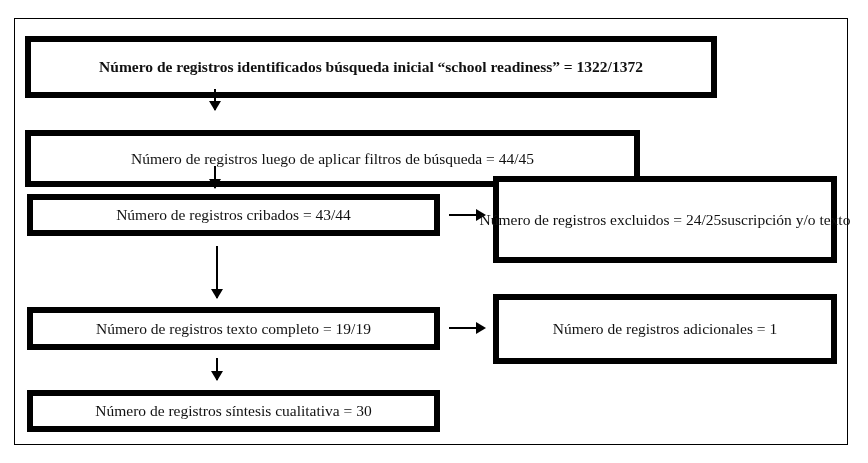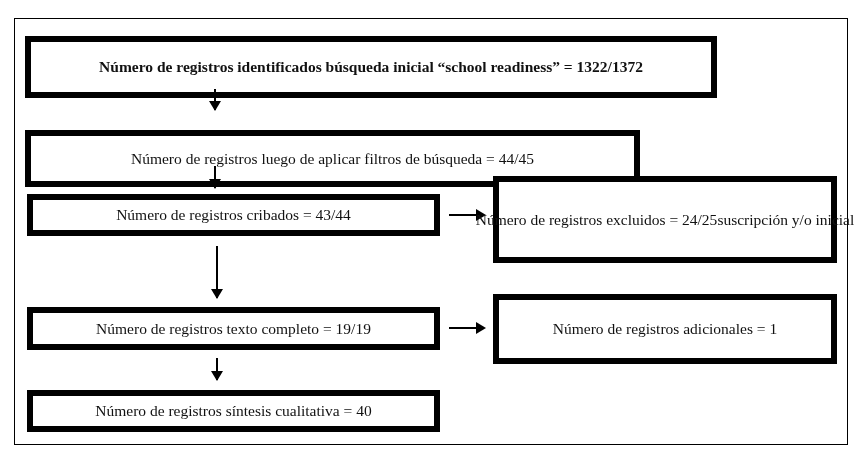--- a/index.html
+++ b/index.html
@@ -38,32 +38,32 @@
 <div class="varrow" style="left:214px; top:166px; height:22px;"></div>
 
 <div class="box" style="left:27px; top:194px; width:413px; height:42px;">
   <span class="line">Número de registros cribados = 43/44</span>
 </div>
 
 <div class="harrow" style="left:449px; top:214px; width:35px;"></div>
 
 <div class="box" style="left:493px; top:176px; width:344px; height:87px; flex-direction:row;">
   <span class="line">Número de registros excluidos = 24/25</span>
-  <span class="line">suscripción y/o inicial</span>
+  <span class="line">suscripción y/o texto</span>
 </div>
 
 <div class="varrow" style="left:216px; top:246px; height:52px;"></div>
 
 <div class="box" style="left:27px; top:307px; width:413px; height:43px;">
   <span class="line">Número de registros texto completo = 19/19</span>
 </div>
 
 <div class="harrow" style="left:449px; top:327px; width:35px;"></div>
 
 <div class="box" style="left:493px; top:294px; width:344px; height:70px; flex-direction:column;">
   <span class="line">Número de registros adicionales = 1</span>
 </div>
 
 <div class="varrow" style="left:216px; top:358px; height:22px;"></div>
 
 <div class="box" style="left:27px; top:390px; width:413px; height:42px;">
-  <span class="line">Número de registros síntesis cualitativa = 40</span>
+  <span class="line">Número de registros síntesis cualitativa = 30</span>
 </div>
 
 </body></html>

